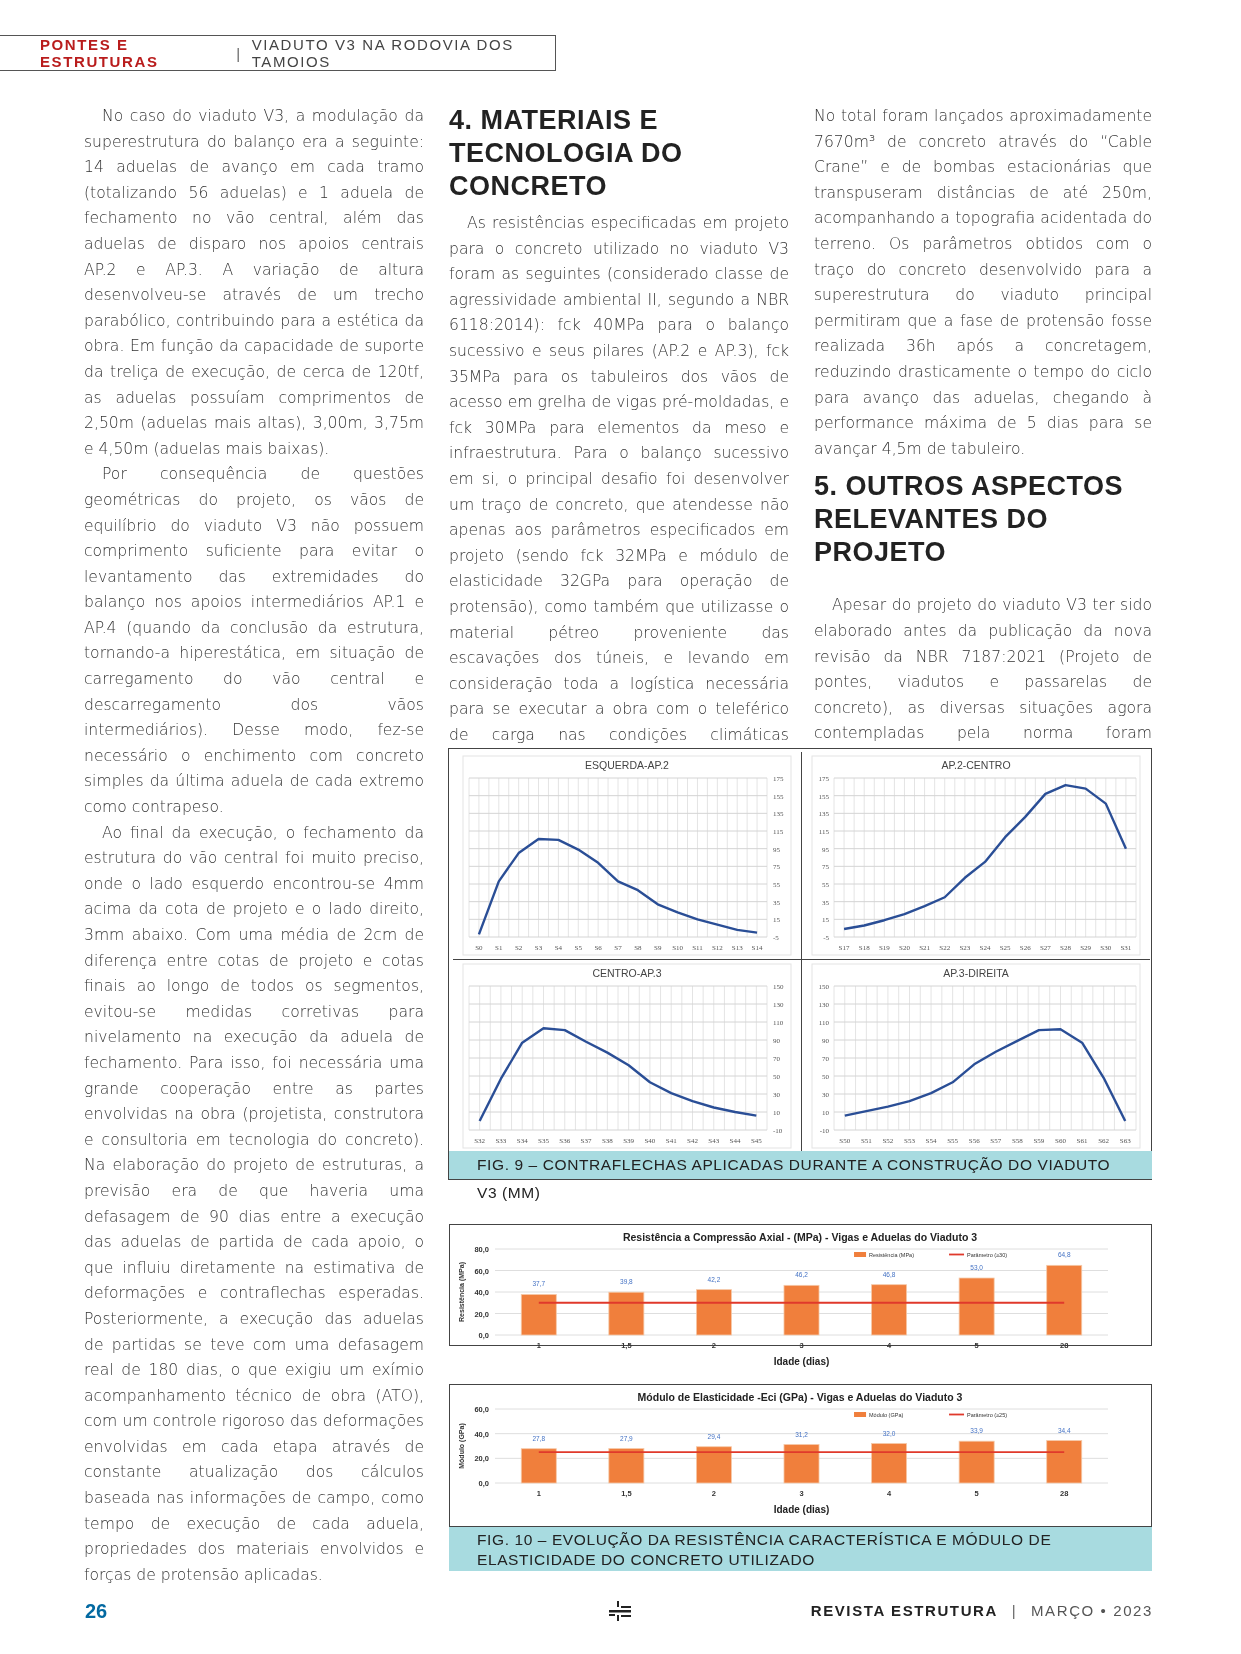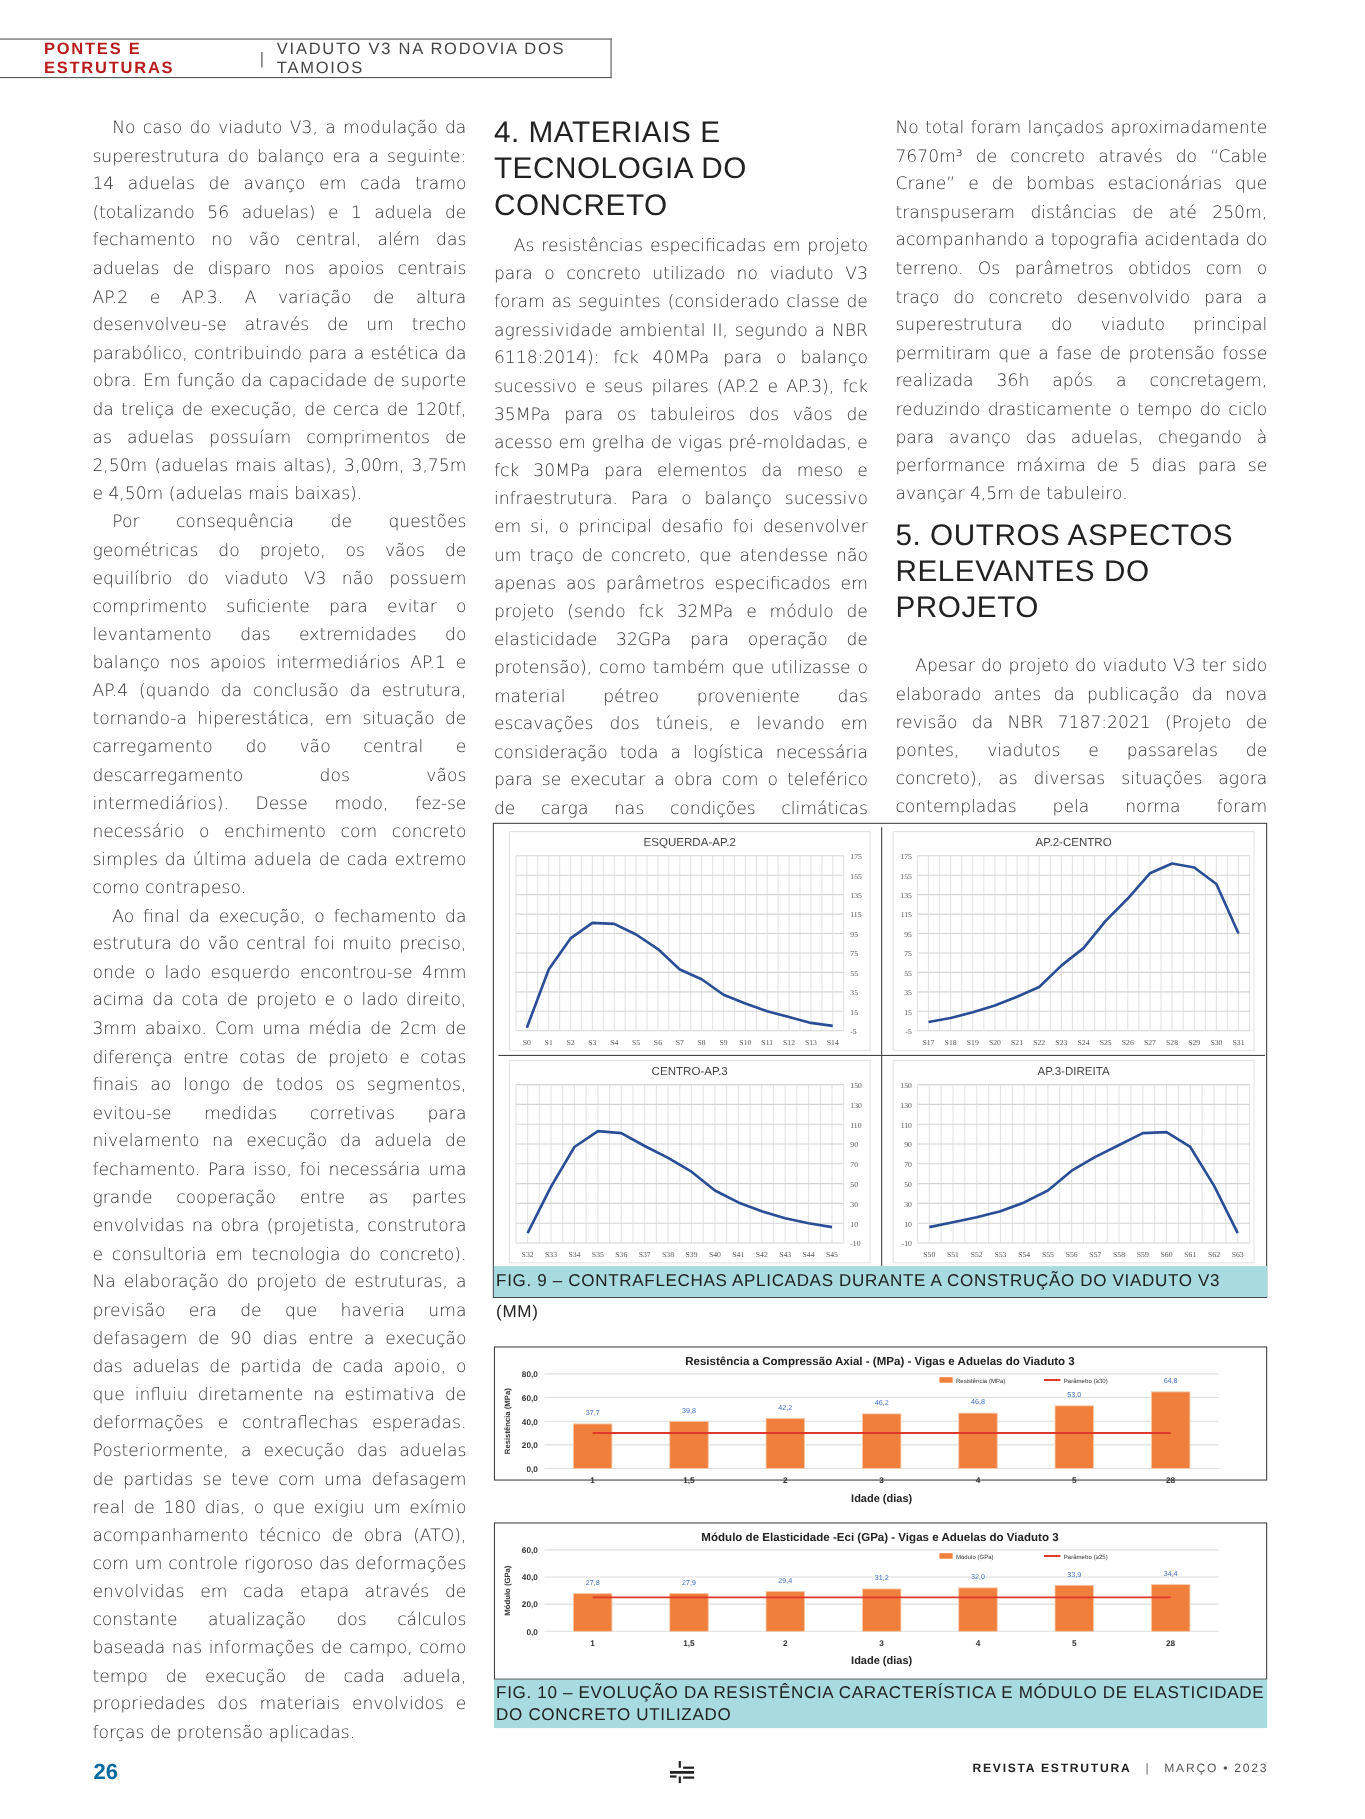--- a/index.html
+++ b/index.html
@@ -7,35 +7,35 @@
   .hdr { position:absolute; left:0; top:35px; width:556px; height:36px; border:1.5px solid #555; border-left:none; box-sizing:border-box; display:flex; align-items:center; padding-left:40px; font-family:"Liberation Sans", sans-serif; font-size:15px; letter-spacing:1.6px; }
   .hdr b { font-weight:bold; color:#b91c1c; }
   .hdr .sep { margin:0 10px; color:#666; }
   .hdr .sub { color:#444; }
   .col { position:absolute; top:104px; width:340px; font-size:15.6px; line-height:25.6px; text-align:justify; color:#333; font-weight:300; }
   .col p { margin:0; }
   .col p.ind { text-indent:18px; }
   .col1 { left:84px; }
   .col2 { left:449px; }
   .col3 { left:814px; width:338px; }
-  h2 { font-family:"Liberation Sans", sans-serif; font-weight:normal; font-size:27px; line-height:33px; margin:0 0 8px 0; color:#222; letter-spacing:0.5px; text-align:left; }
+  h2 { font-family:"Liberation Sans", sans-serif; font-weight:bold; font-size:27px; line-height:33px; margin:0 0 8px 0; color:#222; letter-spacing:0.5px; text-align:left; }
   .col3 h2 { margin-top:8px; margin-bottom:24px; }
   .fig9 { position:absolute; left:448px; top:748px; width:704px; height:432px; border:1.5px solid #444; box-sizing:border-box; background:#fff; }
   .panel { position:absolute; background:#fff; }
   .panel svg { position:absolute; left:0; top:0; }
-  .cap { position:absolute; background:#a8dbe0; font-family:"Liberation Sans", sans-serif; font-size:15.5px; color:#222; letter-spacing:0.6px; padding:0 2px; box-sizing:border-box; }
+  .cap { position:absolute; background:#a8dbe0; font-family:"Liberation Sans", sans-serif; font-size:15.5px; color:#222; letter-spacing:0.6px; padding:0 28px; box-sizing:border-box; }
   .cap9 { left:449px; top:1151px; width:703px; height:28px; line-height:28px; }
   .cap10 { left:449px; top:1527px; width:703px; height:44px; line-height:20px; padding-top:3px; }
   .barbox { position:absolute; left:449px; width:703px; border:1.5px solid #444; box-sizing:border-box; background:#fff; }
   .bb1 { top:1224px; height:122px; }
   .bb2 { top:1384px; height:143px; }
   .barbox svg { position:absolute; left:0; top:0; }
   .foot-num { position:absolute; left:85px; top:1600px; font-family:"Liberation Sans", sans-serif; font-weight:bold; font-size:20px; color:#0369a1; }
   .foot-logo { position:absolute; left:608px; top:1600px; width:24px; height:22px; }
-  .foot-right { position:absolute; right:88px; top:1602px; font-family:"Liberation Sans", sans-serif; font-size:11px; letter-spacing:1.6px; color:#222; }
+  .foot-right { position:absolute; right:88px; top:1602px; font-family:"Liberation Sans", sans-serif; font-size:15px; letter-spacing:1.6px; color:#222; }
   .foot-right b { font-weight:bold; }
   .foot-right .sep { margin:0 8px; color:#666; }
   .foot-right .dt { color:#555; }
 </style>
 </head>
 <body>
 
 <div class="hdr">
   <b>PONTES E ESTRUTURAS</b>
   <span class="sep">|</span>

